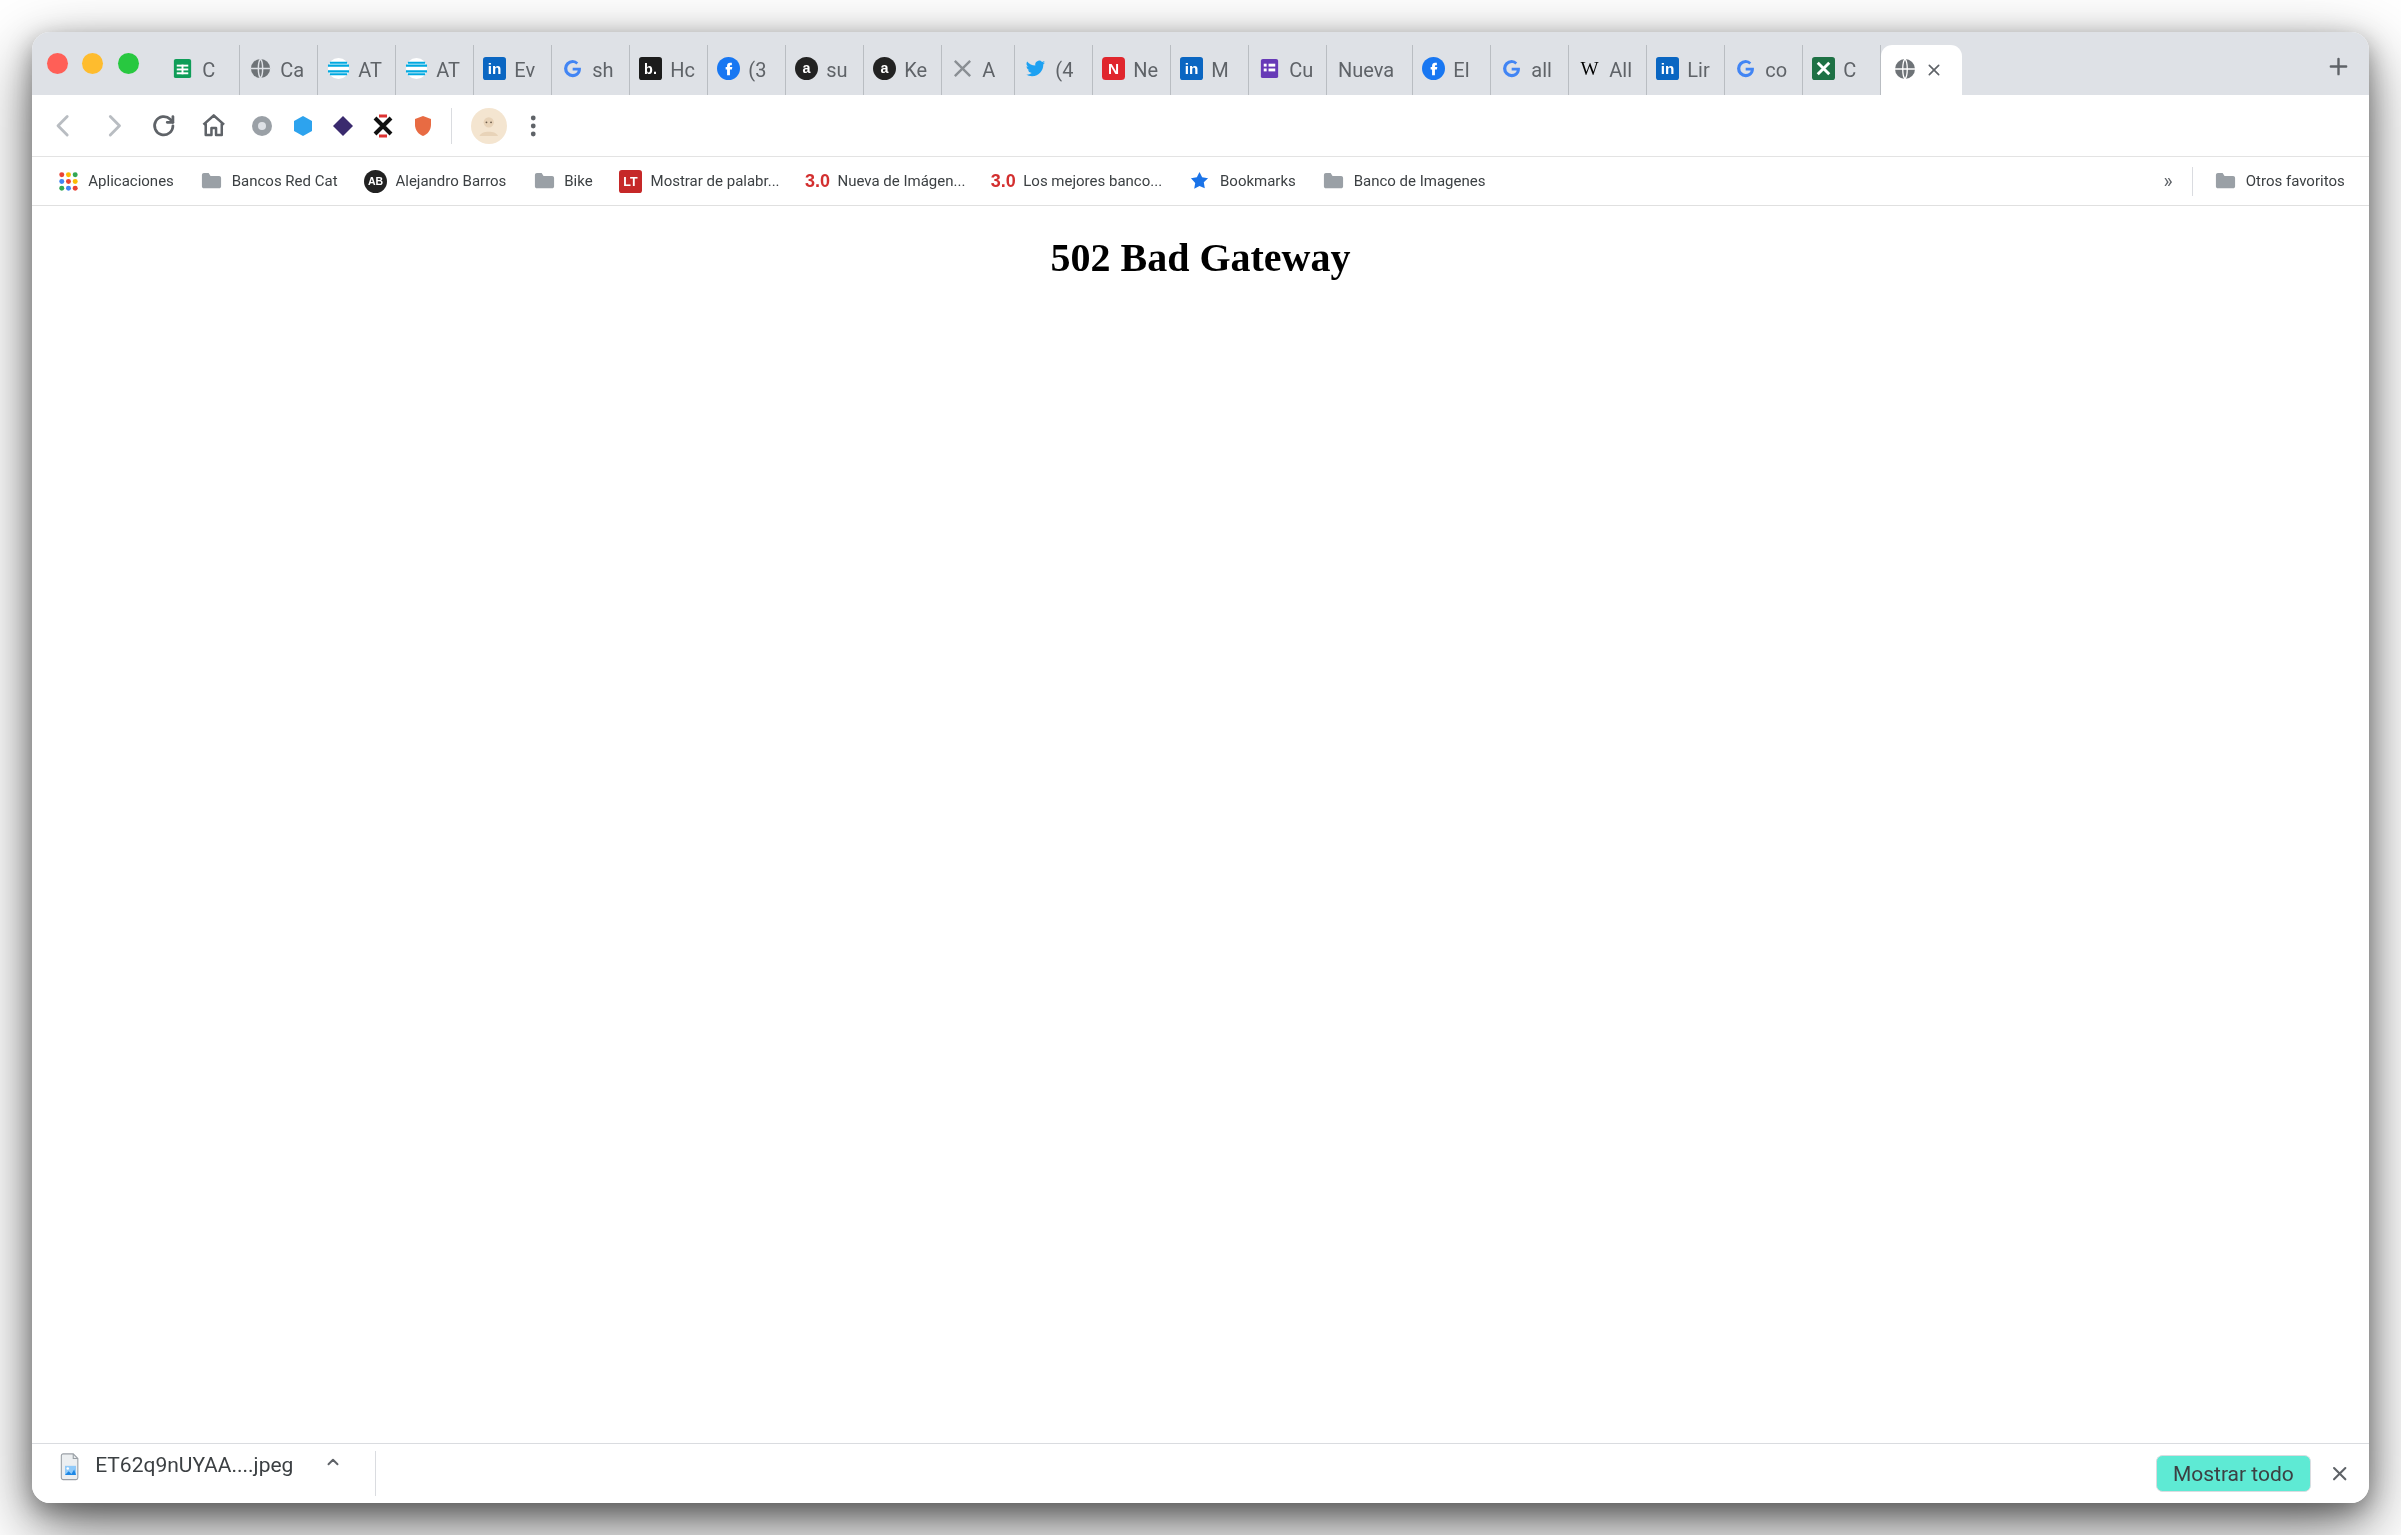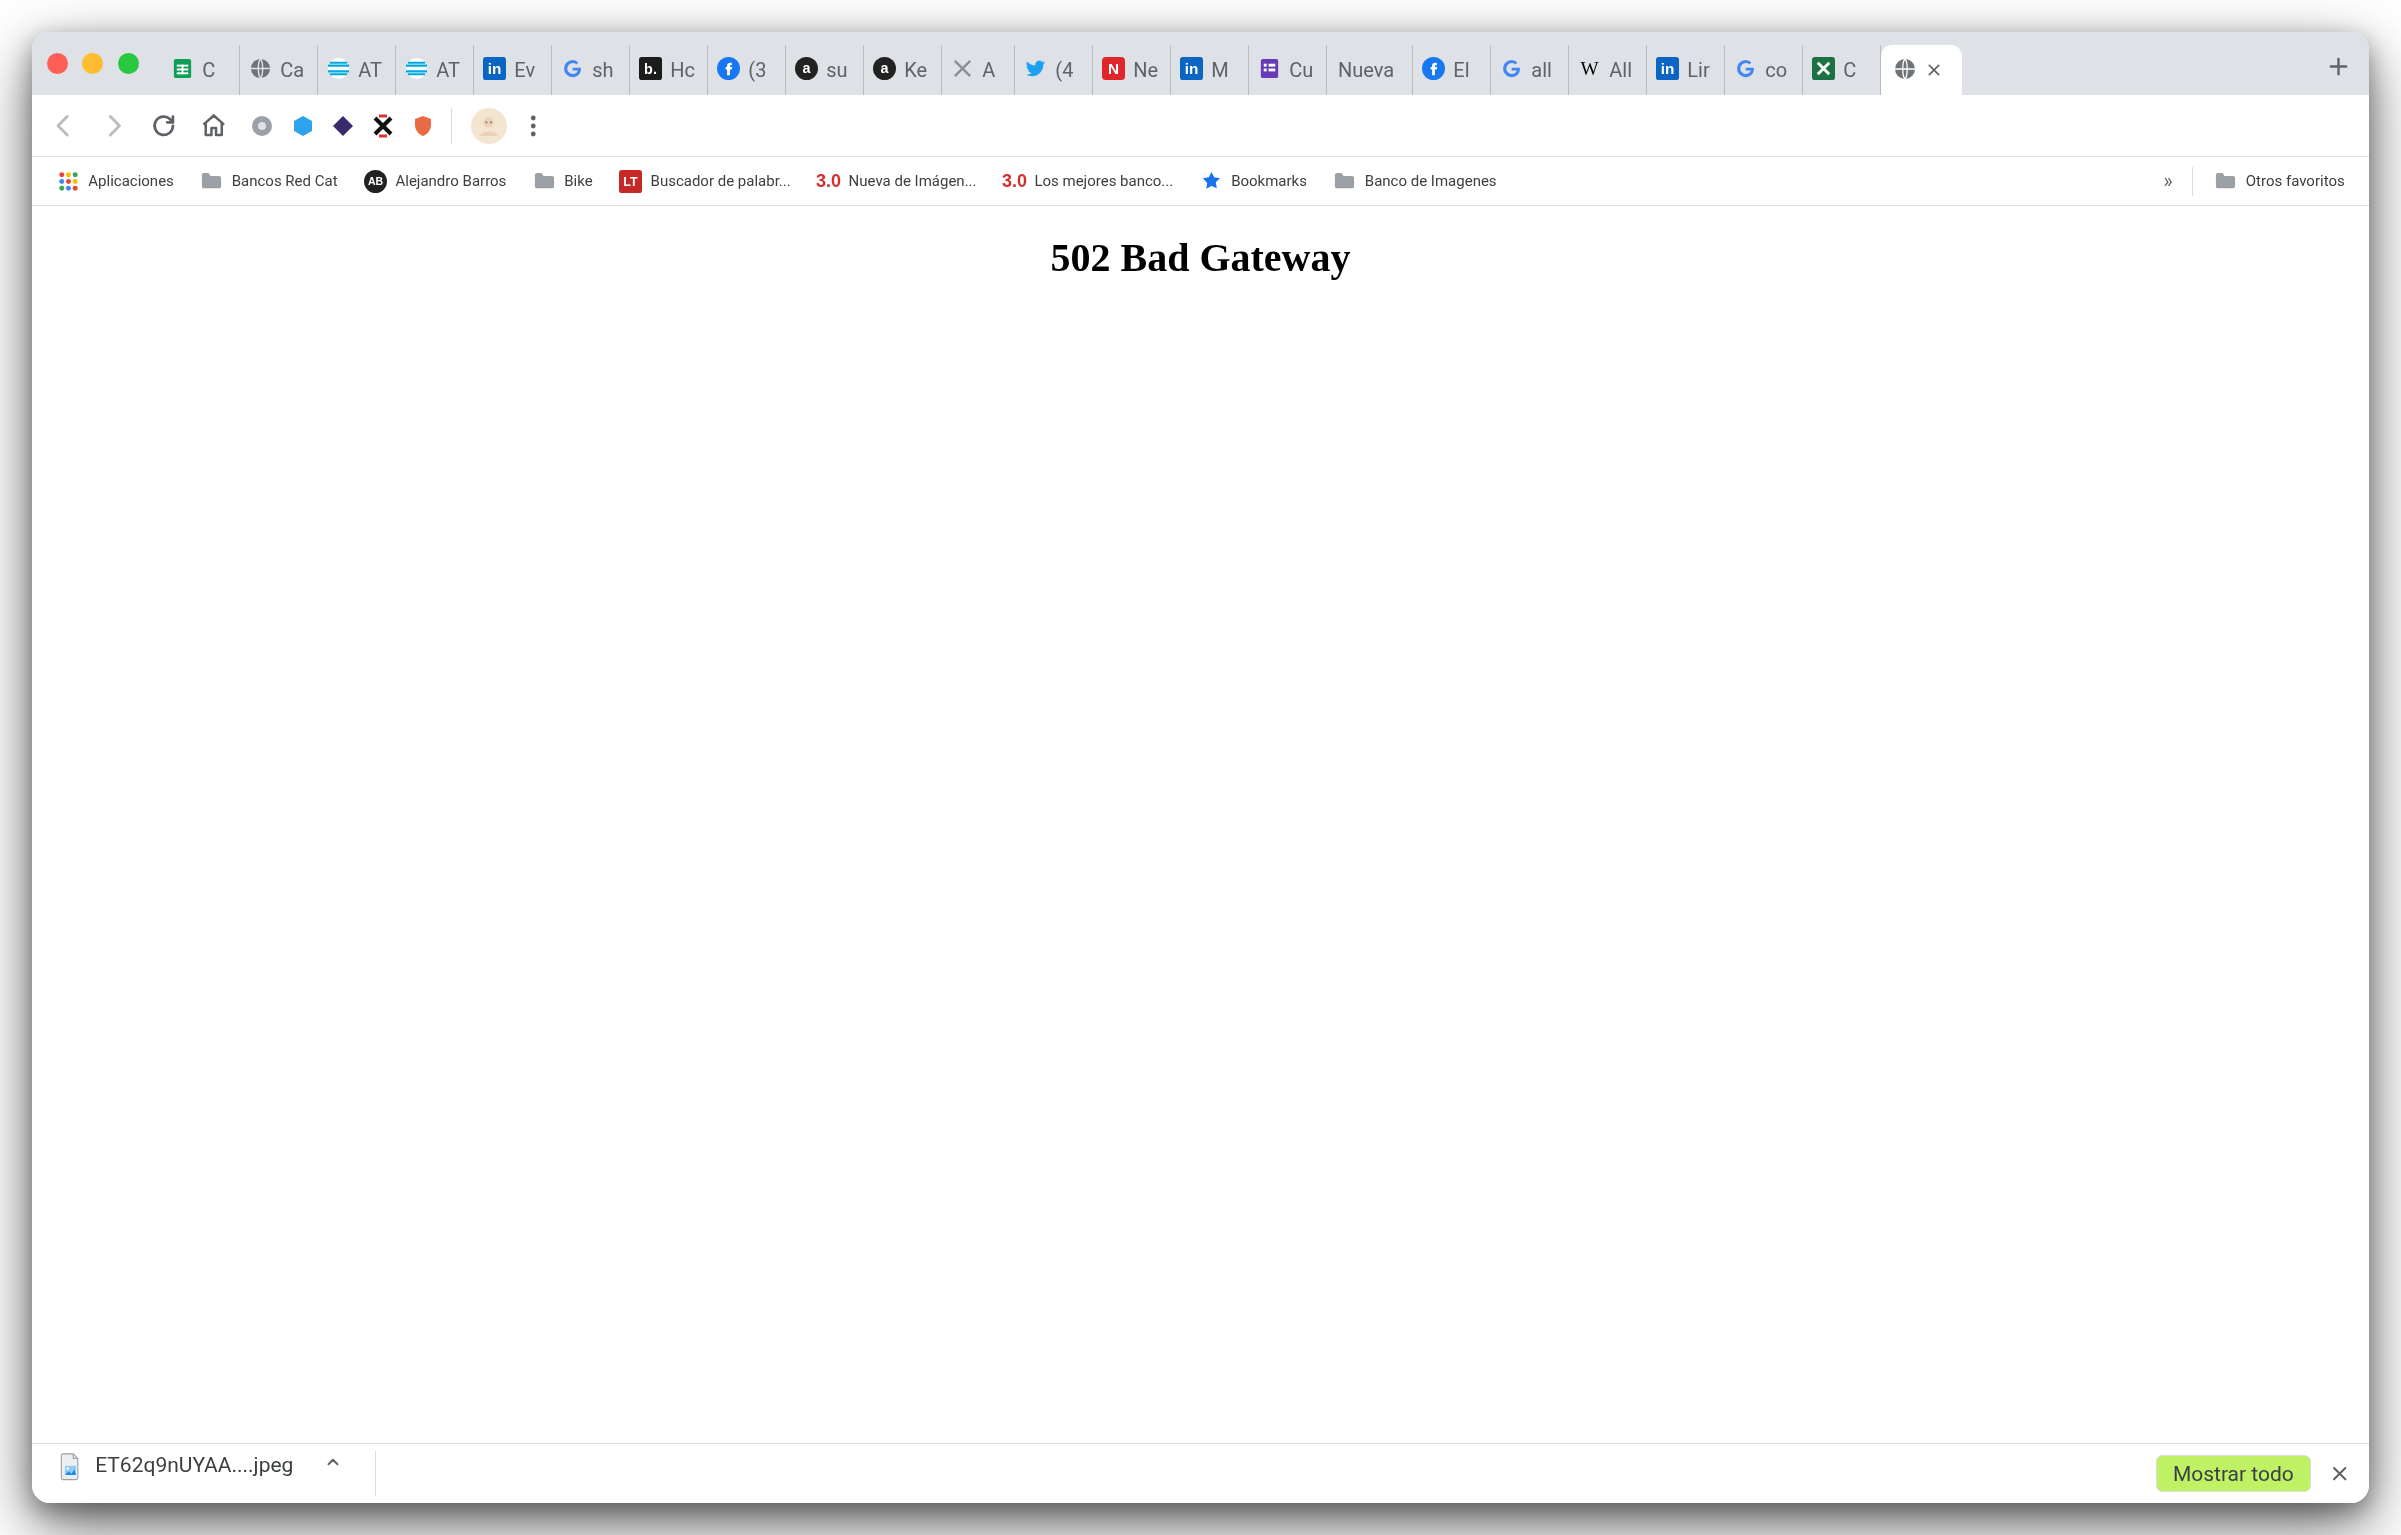--- a/index.html
+++ b/index.html
@@ -281,21 +281,21 @@
     .show-all {
       margin-left: auto;
       display: flex;
       align-items: center;
       gap: 14.6px;
     }
     .show-all-btn {
       height: 37px;
       border: 0.8px solid #dadce0;
       border-radius: 6.5px;
-      background: #bef264;
+      background: #5eead4;
       padding: 0 16px;
       font-size: 21px;
       color: #3c4043;
       display: flex;
       align-items: center;
     }
     .close-dl {
       color: #5f6368;
       font-size: 26px;
       width: 29px; height: 29px;
@@ -652,21 +652,21 @@
       </span>
       <span class="bm-label">Bike</span>
     </div>
     <div class="bookmark-item">
       <span class="bm-icon">
         <svg width="23" height="23" viewBox="0 0 24 24">
             <rect width="24" height="24" rx="3" fill="#c62828"></rect>
             <text x="12" y="17" text-anchor="middle" font-size="13" font-weight="bold" fill="#fff" font-family="Arial">LT</text>
           </svg>
       </span>
-      <span class="bm-label">Buscador de palabr...</span>
+      <span class="bm-label">Mostrar de palabr...</span>
     </div>
     <div class="bookmark-item">
       <span class="bm-icon">
         <span style="font-size:18px;font-weight:bold;color:#d32f2f;font-family:Arial">3.0</span>
       </span>
       <span class="bm-label">Nueva de Imágen...</span>
     </div>
     <div class="bookmark-item">
       <span class="bm-icon">
         <span style="font-size:18px;font-weight:bold;color:#d32f2f;font-family:Arial">3.0</span>

